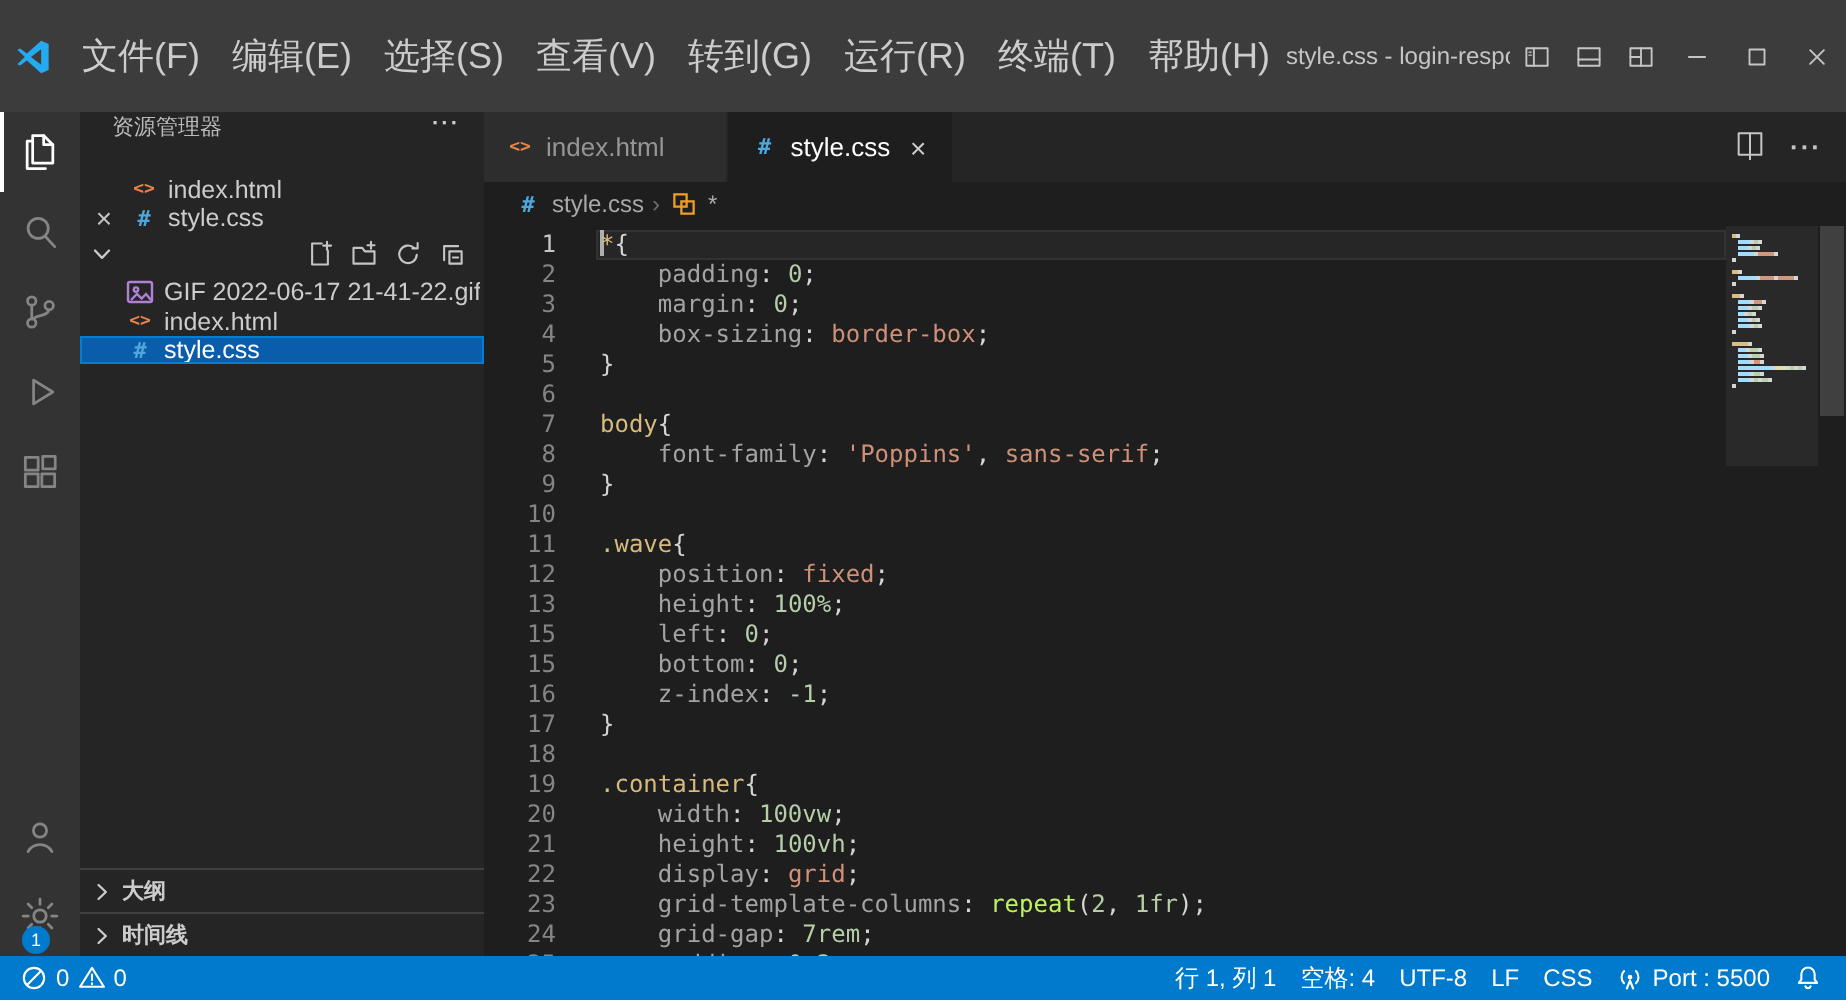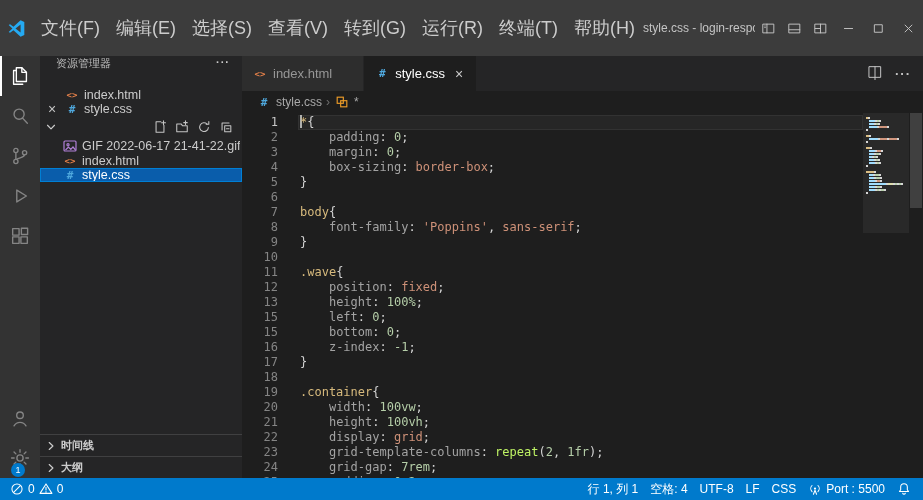--- a/index.html
+++ b/index.html
@@ -295,29 +295,29 @@
             <span class="lbl">style.css</span>
           </div>
         </div>
       <div class="fill"></div>
       <div class="sec-header bottom">
         <span class="chev">
             <svg viewBox="0 0 16 16" fill="none" stroke="currentColor" stroke-width="1.3" stroke-linecap="round" stroke-linejoin="round">
               <path d="M6 4l4.2 4L6 12"></path>
             </svg>
           </span>
-        <span>时间线</span>
+        <span>大纲</span>
       </div>
       <div class="sec-header bottom">
         <span class="chev">
             <svg viewBox="0 0 16 16" fill="none" stroke="currentColor" stroke-width="1.3" stroke-linecap="round" stroke-linejoin="round">
               <path d="M6 4l4.2 4L6 12"></path>
             </svg>
           </span>
-        <span>大纲</span>
+        <span>时间线</span>
       </div>
     </div>
 
     <div class="editor">
       <div class="tabbar">
         <div id="tabs" style="display:flex">
             <div class="tab">
               <span class="icon">
                 <span class="ficon html">&lt;&gt;</span>
               </span>

